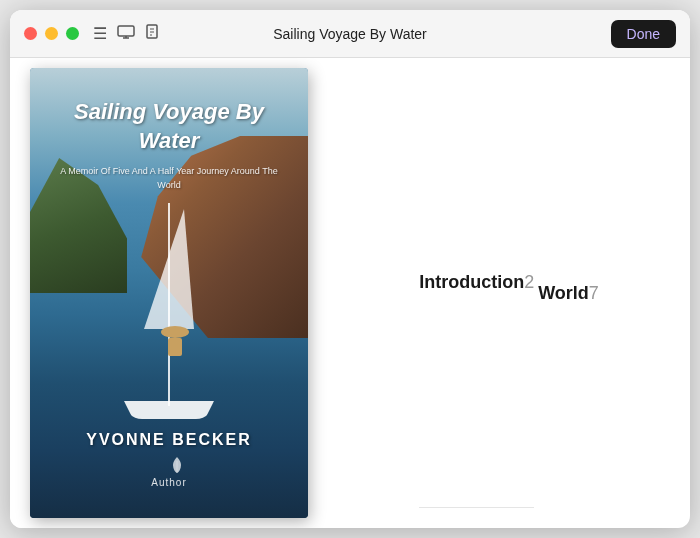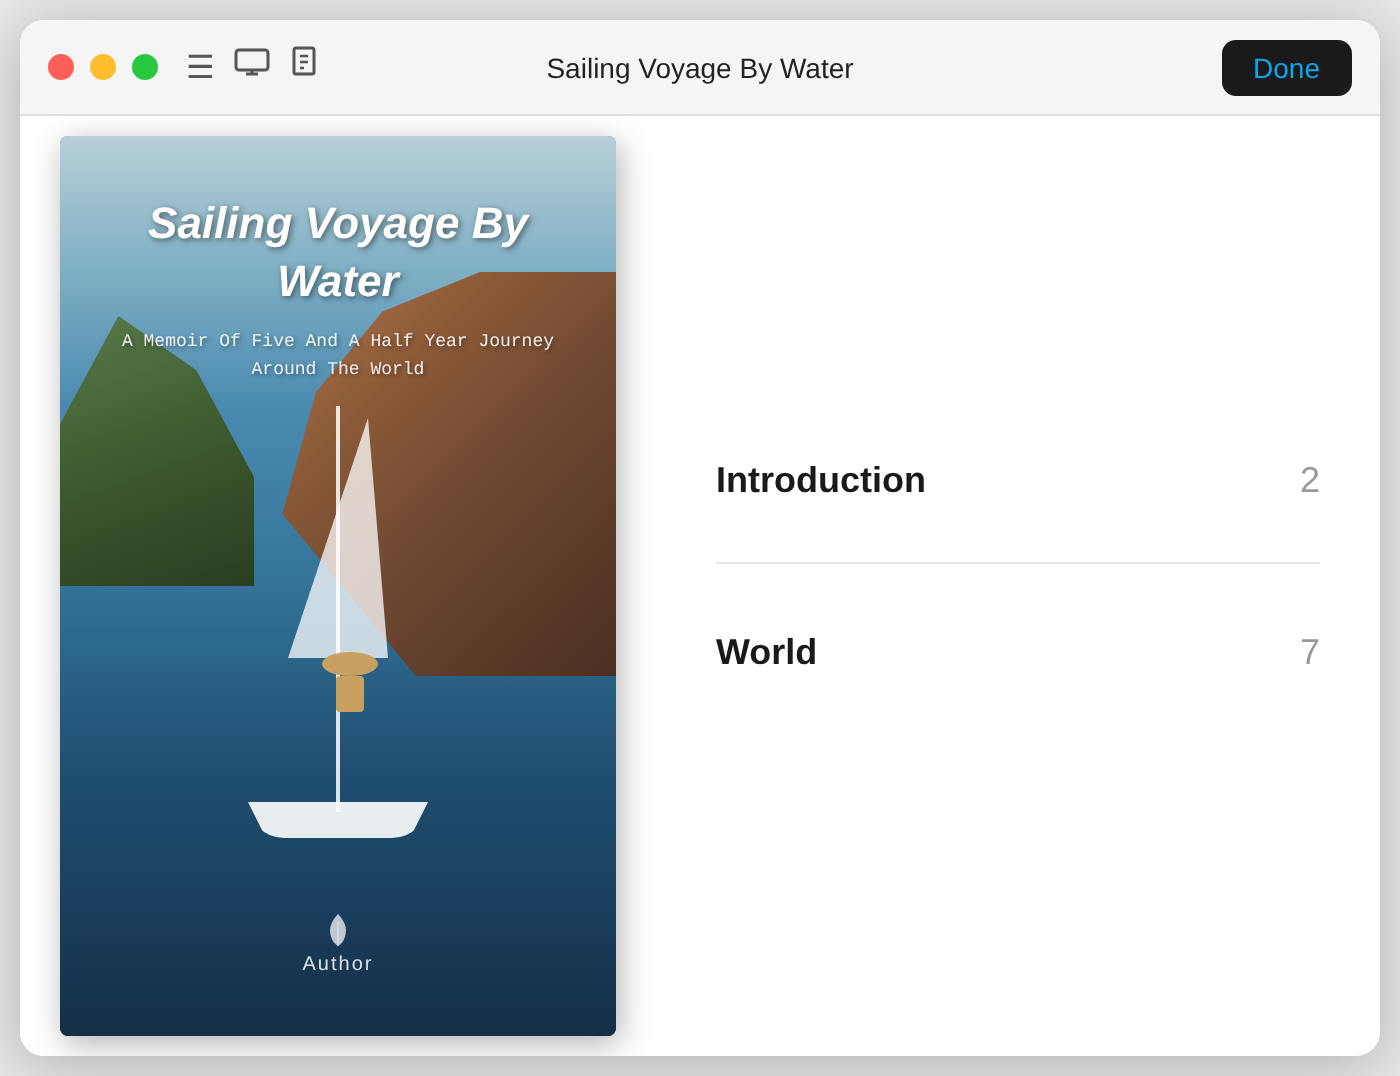--- a/index.html
+++ b/index.html
@@ -71,21 +71,21 @@
       left: 50%;
       transform: translateX(-50%);
       font-size: 14px;
       font-weight: 500;
       color: #222;
     }
 
     .done-btn {
       margin-left: auto;
       background: #1a1a1a;
-      color: #0ea5e9;
+      color: #c4b5fd;
       border: none;
       border-radius: 7px;
       padding: 6px 16px;
       font-size: 14px;
       font-weight: 500;
       cursor: pointer;
     }
 
     
     .content {
@@ -244,21 +244,20 @@
     }
 
     .book-subtitle {
       margin-top: 10px;
       font-size: 9px;
       color: rgba(255,255,255,0.9);
       text-align: center;
       line-height: 1.5;
       padding: 0 20px;
       text-shadow: 1px 1px 2px rgba(0,0,0,0.4);
-      font-family: Liberation Mono, monospace;
     }
 
     .book-author-section {
       position: absolute;
       bottom: 30px;
       left: 0;
       right: 0;
       display: flex;
       flex-direction: column;
       align-items: center;
@@ -269,42 +268,42 @@
       font-weight: 700;
       color: #ffffff;
       letter-spacing: 2px;
       text-shadow: 1px 1px 3px rgba(0,0,0,0.5);
     }
 
     .book-publisher {
       margin-top: 6px;
       display: flex;
       flex-direction: column;
-      align-items: center;
+      align-items: flex-end;
     }
 
     .publisher-logo {
       width: 20px;
       height: 20px;
       opacity: 0.9;
     }
 
     .publisher-name {
       font-size: 10px;
       color: rgba(255,255,255,0.85);
       letter-spacing: 1px;
       margin-top: 2px;
     }
 
     
     .toc-panel {
       flex: 1;
       padding: 20px 30px;
       display: flex;
-      flex-direction: column;
+      flex-direction: row;
       justify-content: center;
       gap: 4px;
     }
 
     .toc-item {
       display: flex;
       align-items: center;
       justify-content: space-between;
       padding: 30px 0;
       border-bottom: 1px solid #e5e5e5;
@@ -374,20 +373,21 @@
         <div class="sail-main"></div>
         <div class="boat-hull"></div>
         <div class="figure">
           <div class="figure-hat"></div>
           <div class="figure-body"></div>
         </div>
         <div class="book-text-overlay">
           <div class="book-title">Sailing Voyage By Water</div>
           <div class="book-subtitle">A Memoir Of Five And A Half Year Journey Around The World</div>
           <div class="book-author-section">
+            <div class="book-author">YVONNE BECKER</div>
             <div class="book-publisher">
               <svg class="publisher-logo" viewBox="0 0 20 20" fill="none">
                 <path d="M10 2 C10 2, 6 6, 6 10 C6 14, 8 17, 10 18 C12 17, 14 14, 14 10 C14 6, 10 2, 10 2Z" fill="rgba(255,255,255,0.8)"></path>
                 <path d="M10 18 L10 6" stroke="rgba(255,255,255,0.6)" stroke-width="0.8"></path>
               </svg>
               <span class="publisher-name">Author</span>
             </div>
           </div>
         </div>
       </div>

